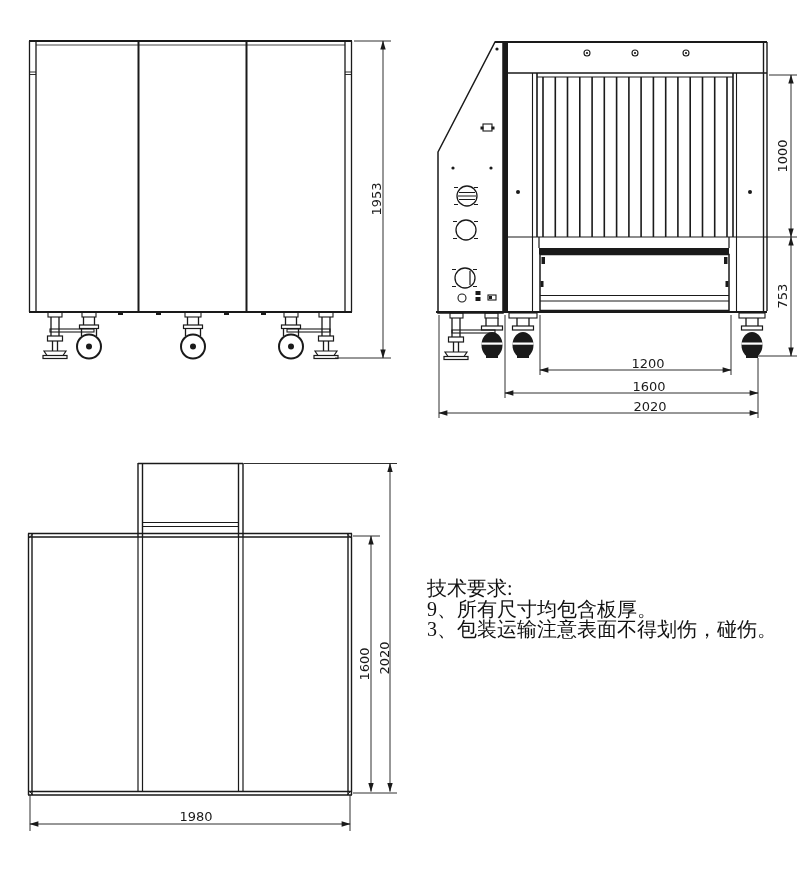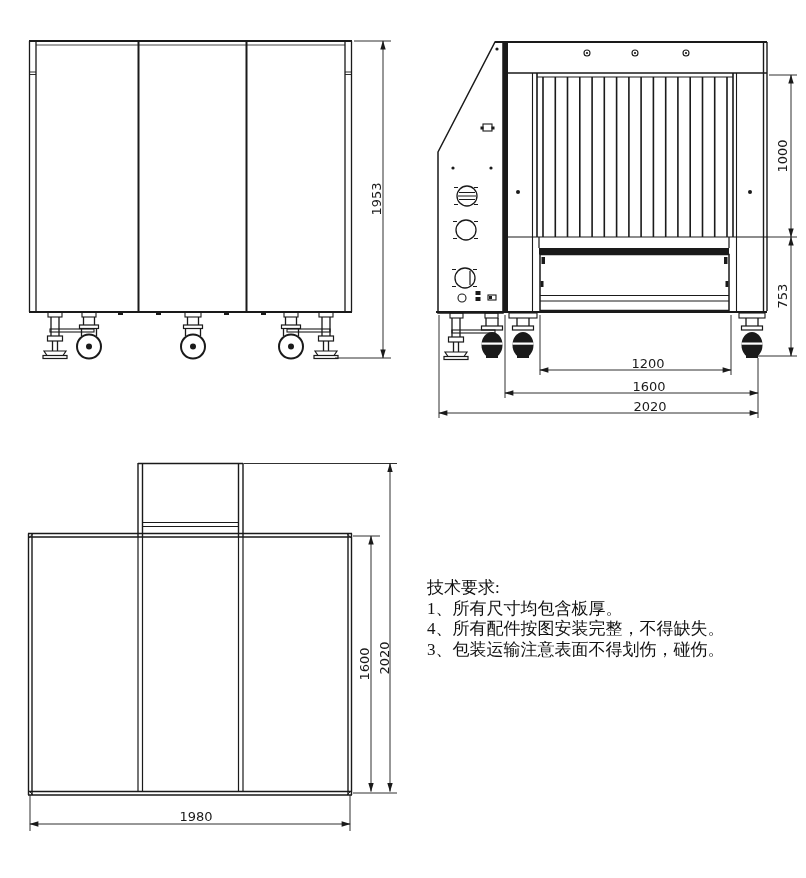--- a/index.html
+++ b/index.html
@@ -2,21 +2,21 @@
 <html><head>
 <meta charset="utf-8">
 <style>
   html,body{margin:0;padding:0;background:#ffffff;}
   .canvas{position:relative;width:806px;height:878px;background:#ffffff;overflow:hidden;
           font-family:"DejaVu Sans","Liberation Sans",sans-serif;}
   svg{position:absolute;left:0;top:0;}
   svg text{font-family:"DejaVu Sans","Liberation Sans",sans-serif;font-size:13px;fill:#1a1a1a;}
   .tech{position:absolute;left:427px;top:578px;width:378px;color:#111;
         font-family:"Liberation Serif","DejaVu Serif",serif;
-        font-size:17px;line-height:20.5px;white-space:nowrap;}
+        font-size:20px;line-height:20.5px;white-space:nowrap;}
   .tech .t-title{margin-bottom:0;}
 </style>
 </head>
 <body>
 
 <div class="canvas">
 
 <svg width="806" height="878" viewBox="0 0 806 878">
   <defs>
     <marker id="arr" viewBox="0 0 12 12" refX="11.2" refY="6" markerUnits="userSpaceOnUse" markerWidth="11" markerHeight="9" orient="auto-start-reverse">
@@ -189,18 +189,17 @@
       </g>
       <text x="364.5" y="664" text-anchor="middle" dominant-baseline="central" transform="rotate(-90 364.5 664)" stroke="none" fill="#1a1a1a">1600</text>
       <text x="384" y="658" text-anchor="middle" dominant-baseline="central" transform="rotate(-90 384 658)" stroke="none" fill="#1a1a1a">2020</text>
       <text x="196" y="816" text-anchor="middle" dominant-baseline="central" stroke="none" fill="#1a1a1a">1980</text>
     </g>
   </g>
 </svg>
 
 <div class="tech">
   <div class="t-title">技术要求:</div>
-  <div>1、所有尺寸均包含板厚。</div>
-  <div>4、所有配件按图安装完整，不得缺失。</div>
+  <div>9、所有尺寸均包含板厚。</div>
   <div>3、包装运输注意表面不得划伤，碰伤。</div>
 </div>
 
 </div>
 
 </body></html>

